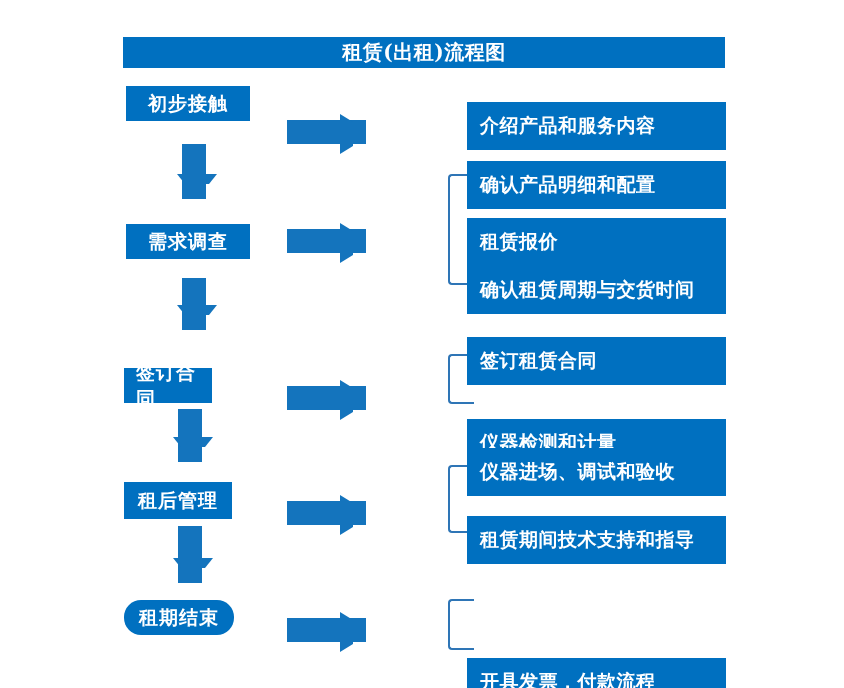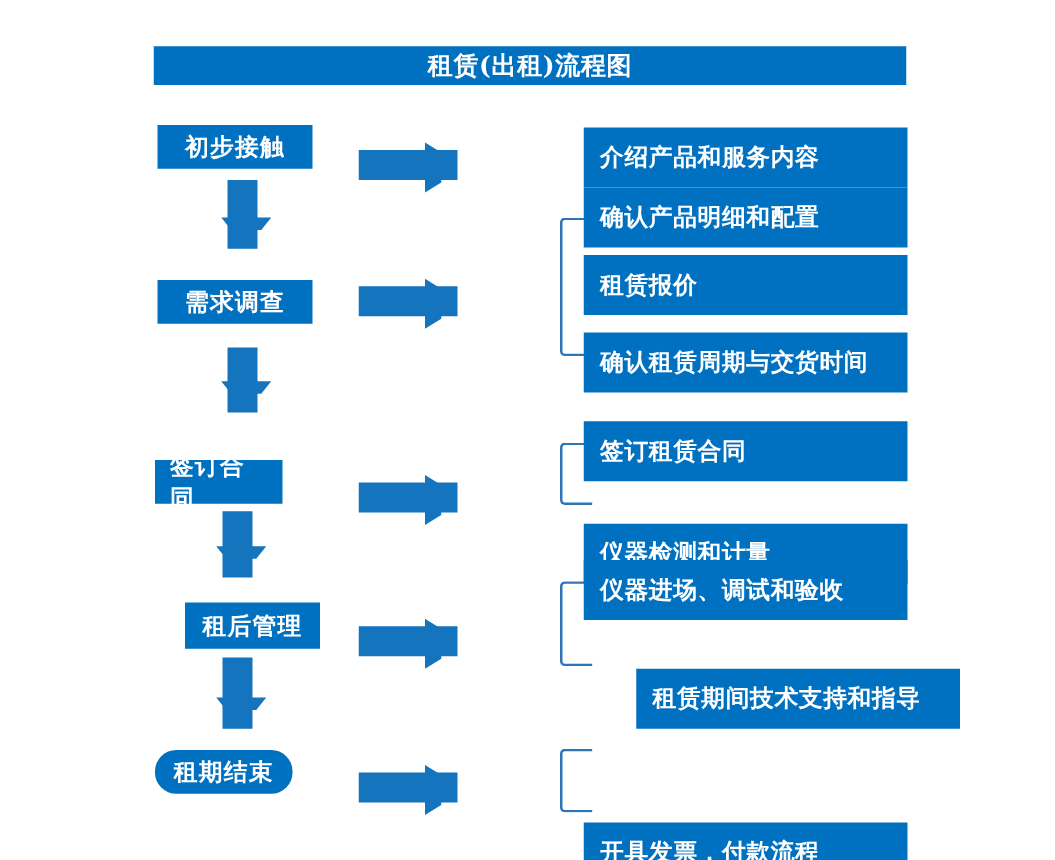--- a/index.html
+++ b/index.html
@@ -52,24 +52,24 @@
     border-radius:4px 0 0 4px;
   }
 </style>
 </head>
 <body>
 
 <div class="canvas">
 
   <div class="blue-box title-bar">租赁(出租)流程图</div>
 
-  <div class="blue-box step" style="left:102px; top:76px;  width:124px; height:35px;">初步接触</div>
+  <div class="blue-box step" style="left:102px; top:62px;  width:124px; height:35px;">初步接触</div>
   <div class="blue-box step" style="left:102px; top:200px; width:124px; height:35px;">需求调查</div>
-  <div class="blue-box step" style="left:100px; top:344px; width:102px; height:35px;">签订合同</div>
-  <div class="blue-box step" style="left:100px; top:458px; width:108px; height:37px;margin-left:24px;">租后管理</div>
+  <div class="blue-box step" style="left:100px; top:344px; width:88px; height:35px;">签订合同</div>
+  <div class="blue-box step" style="left:100px; top:458px; width:108px; height:37px;">租后管理</div>
   <div class="blue-box step" style="left:100px; top:576px; width:110px; height:35px;border-radius:17px;">租期结束</div>
 
   <div class="v-arrow" style="left:149px; top:120px; height:64px;">
       <div class="shaft"></div>
       <div class="head"></div>
     </div>
   <div class="v-arrow" style="left:149px; top:254px; height:61px;">
       <div class="shaft"></div>
       <div class="head"></div>
     </div>
@@ -103,25 +103,25 @@
       <div class="head"></div>
     </div>
 
   <div class="bracket" style="top:150px; height:111px;"></div>
   <div class="bracket" style="top:330px; height:50px;"></div>
   <div class="bracket" style="top:441px; height:68px;"></div>
   <div class="bracket" style="top:575px; height:51px;"></div>
 
   <div class="blue-box detail" style="top:78px;">介绍产品和服务内容</div>
 
-  <div class="blue-box detail" style="top:126px;">确认产品明细和配置</div>
-  <div class="blue-box detail" style="top:180px;">租赁报价</div>
+  <div class="blue-box detail" style="top:137px;">确认产品明细和配置</div>
+  <div class="blue-box detail" style="top:194px;">租赁报价</div>
   <div class="blue-box detail" style="top:242px;text-align:right;">确认租赁周期与交货时间</div>
 
   <div class="blue-box detail" style="top:313px;">签订租赁合同</div>
   <div class="blue-box detail" style="top:363px;margin-top:32px;">仪器检测和计量</div>
 
   <div class="blue-box detail" style="top:424px;">仪器进场、调试和验收</div>
-  <div class="blue-box detail" style="top:511px;margin-left:42px;">租赁期间技术支持和指导</div>
+  <div class="blue-box detail" style="top:492px;">租赁期间技术支持和指导</div>
 
   <div class="blue-box detail" style="top:634px;text-align:right;">开具发票，付款流程</div>
 
 </div>
 
 </body></html>

